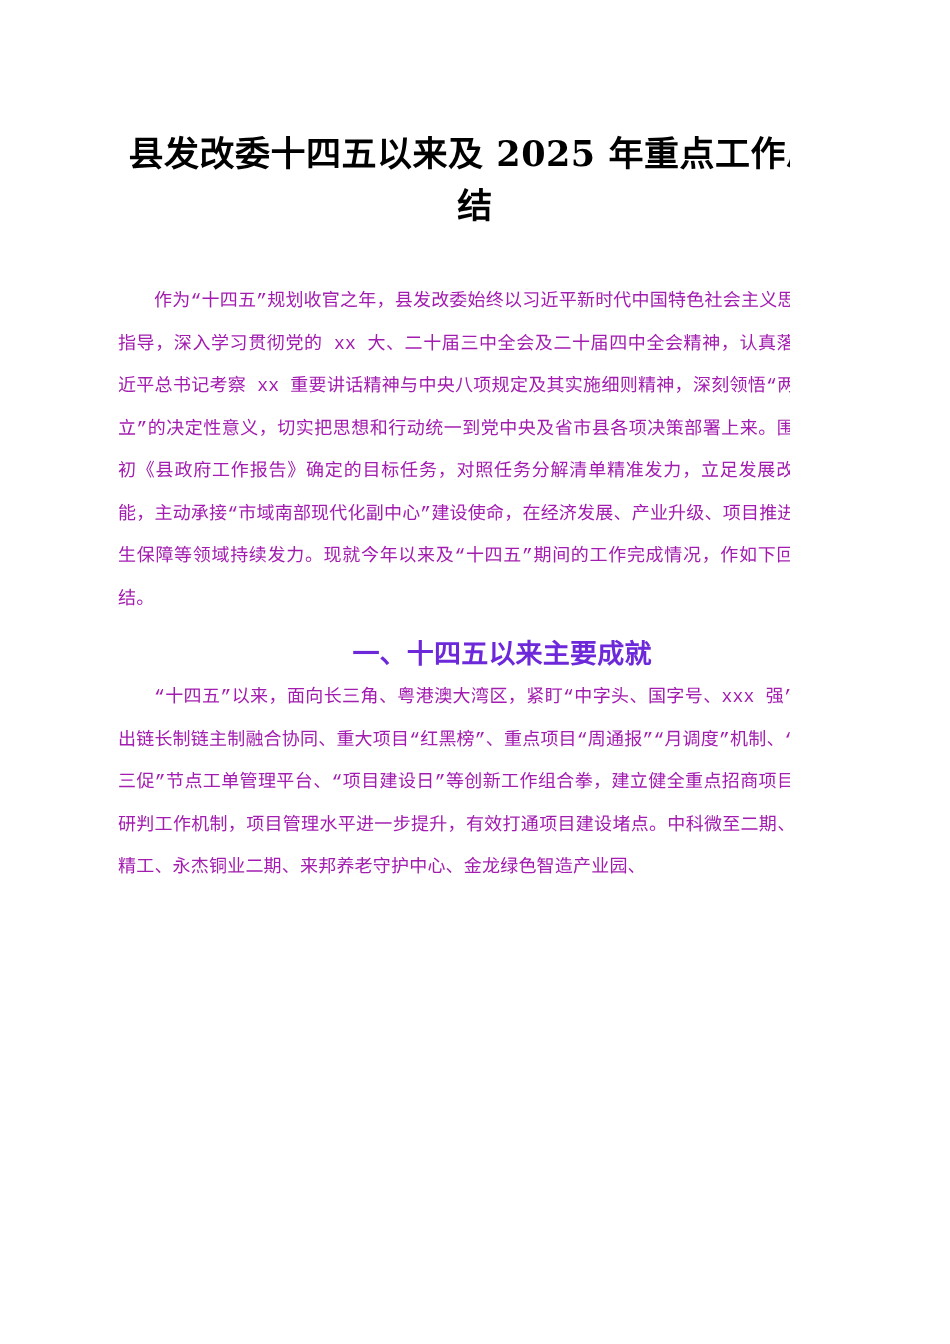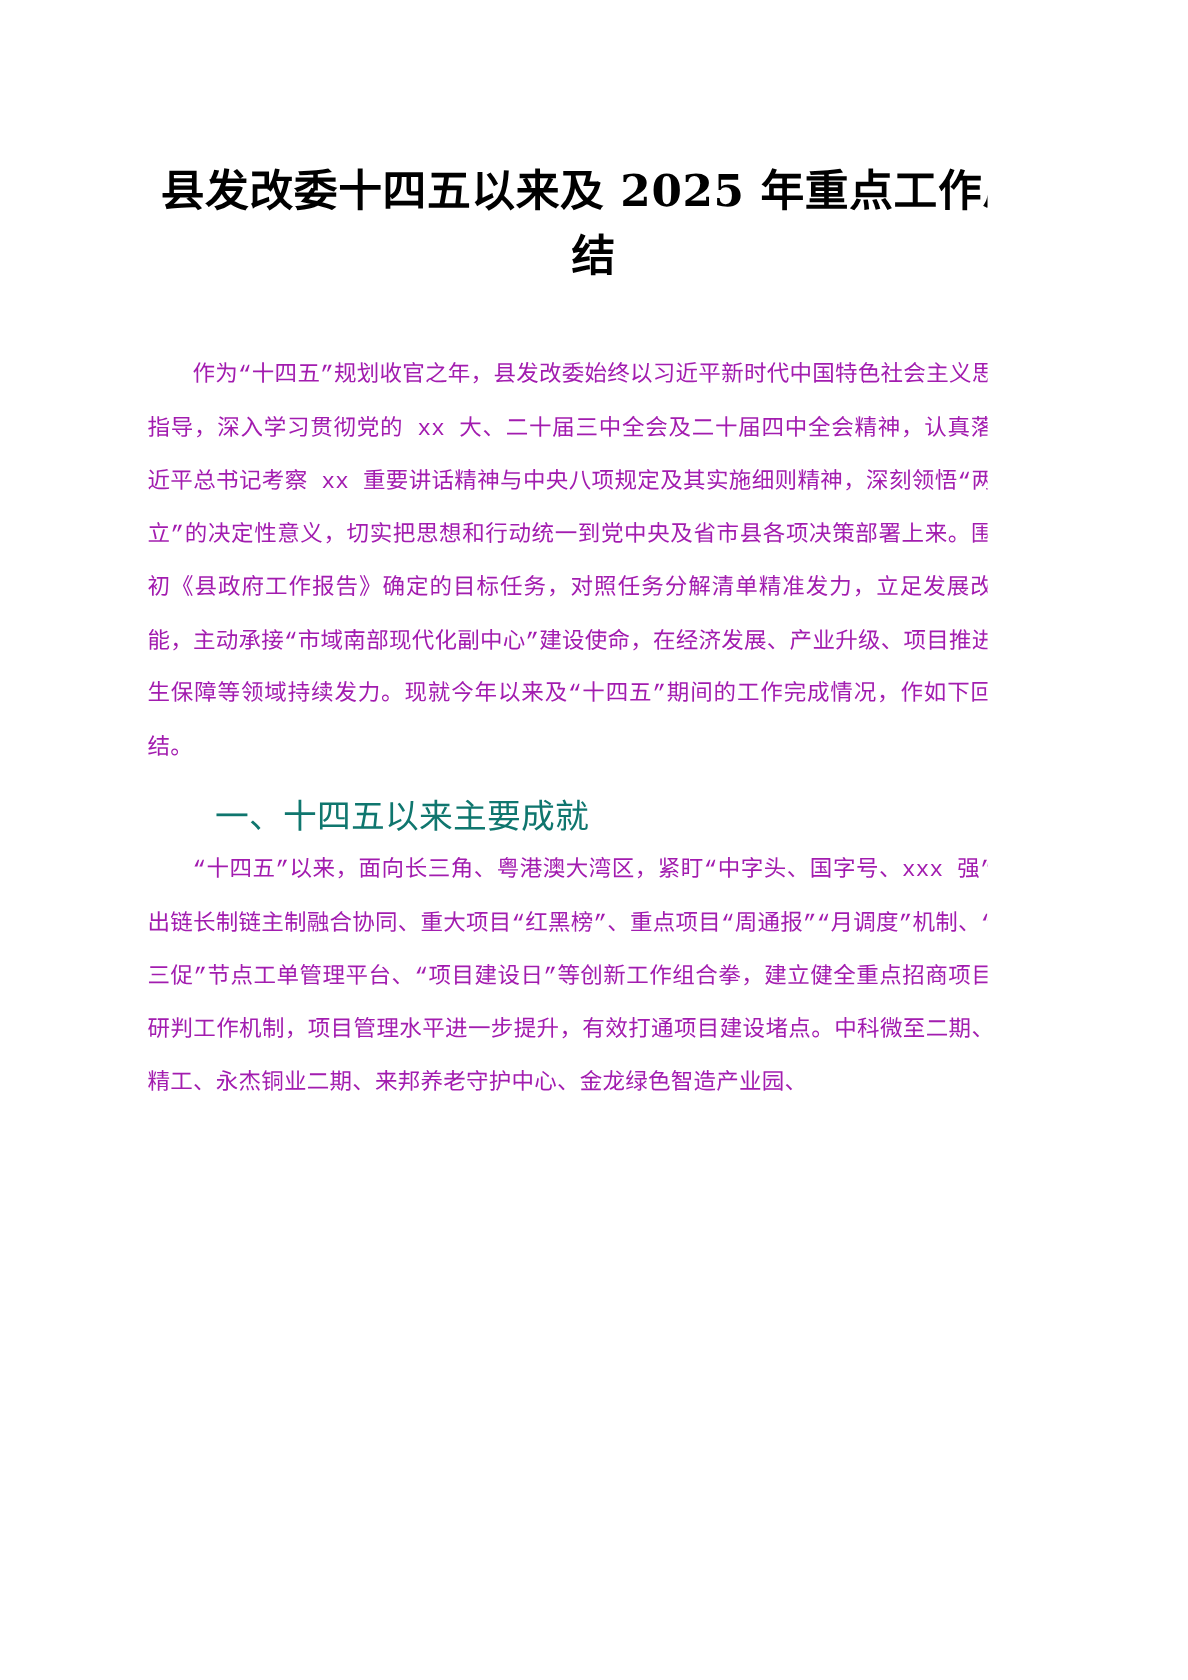--- a/index.html
+++ b/index.html
@@ -55,27 +55,28 @@
 
   .para-lead {
     margin-top: 48px;
   }
 
   
   .h1-cn {
     margin: 0;
     padding-top: 12px;
     font-family: "DejaVu Sans", "Liberation Sans", sans-serif;
-    font-weight: 400;
+    font-weight: 700;
     font-size: 27px;
     line-height: 44px;
-    color: #0f766e;
+    color: #6d28d9;
     text-indent: 2em;
     letter-spacing: 0.2px;
     word-break: break-all;
+    text-align: center;
   }
 
   
   .h2-cn {
     margin: 0;
     font-family: "DejaVu Serif", "Liberation Serif", serif;
     font-weight: 700;
     font-size: 27px;
     line-height: 43px;
     color: #000000;

